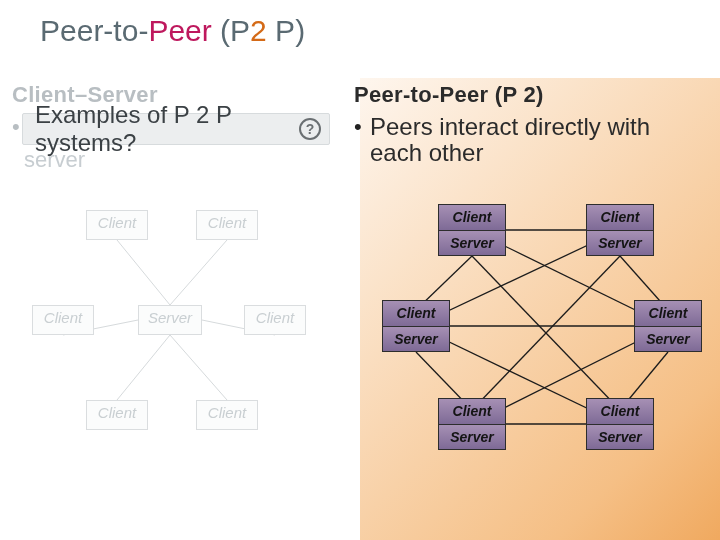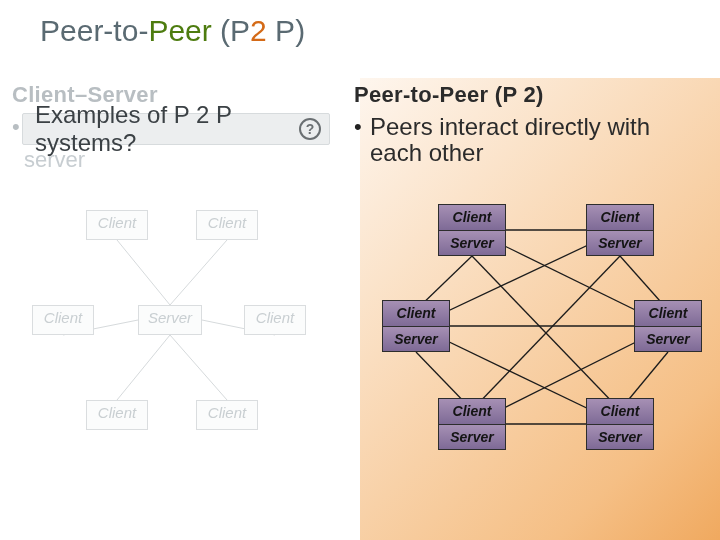--- a/index.html
+++ b/index.html
@@ -13,21 +13,21 @@
     color: #222;
   }
   .slide-title {
     position: absolute;
     top: 14px;
     left: 40px;
     font-size: 30px;
     font-weight: 300;
     color: #5a6a72;
   }
-  .slide-title .ac1 { color: #4d7c0f; font-weight: 400; }
+  .slide-title .ac1 { color: #be185d; font-weight: 400; }
   .slide-title .ac2 { color: #d46a17; font-weight: 400; }
 
   .right-bg {
     position: absolute;
     top: 78px;
     left: 360px;
     width: 360px;
     height: 462px;
     background: linear-gradient(135deg, #fef6ee 0%, #f5bf85 80%, #f0a95f 100%);
   }

